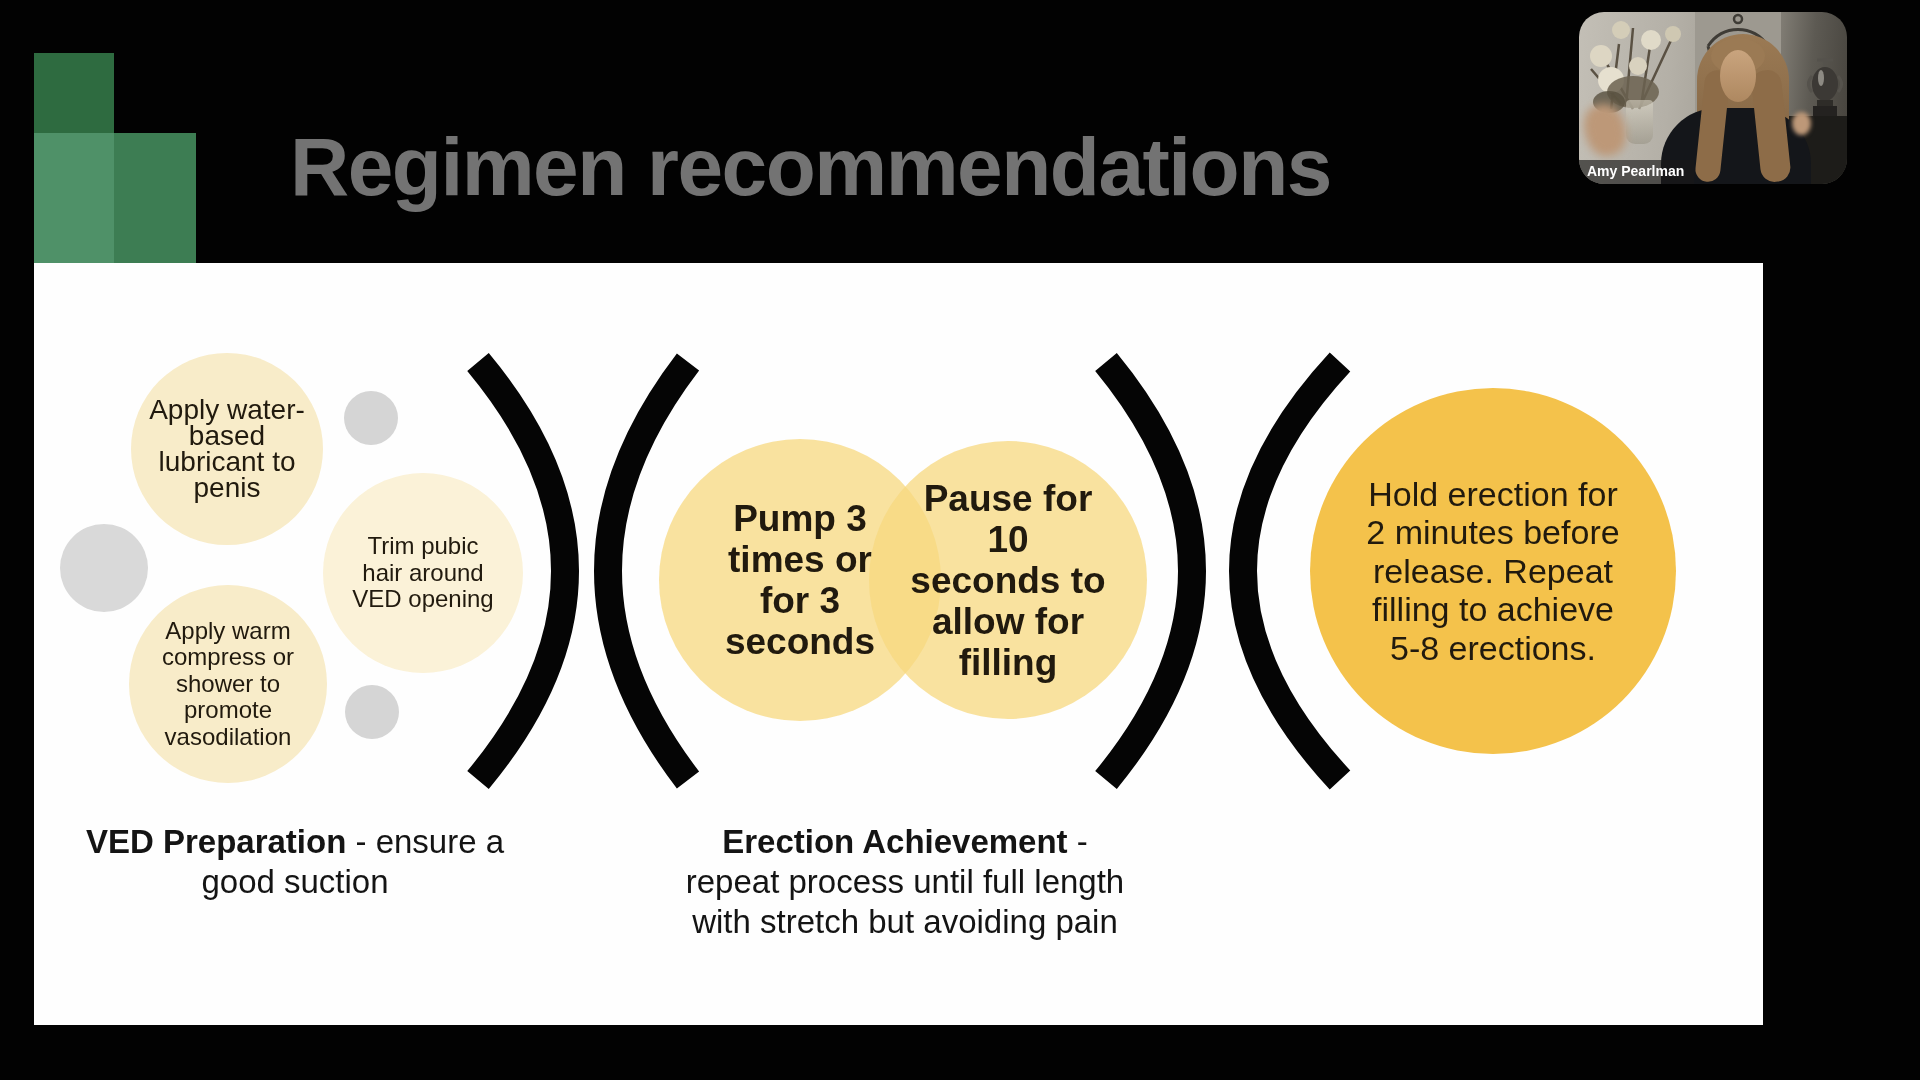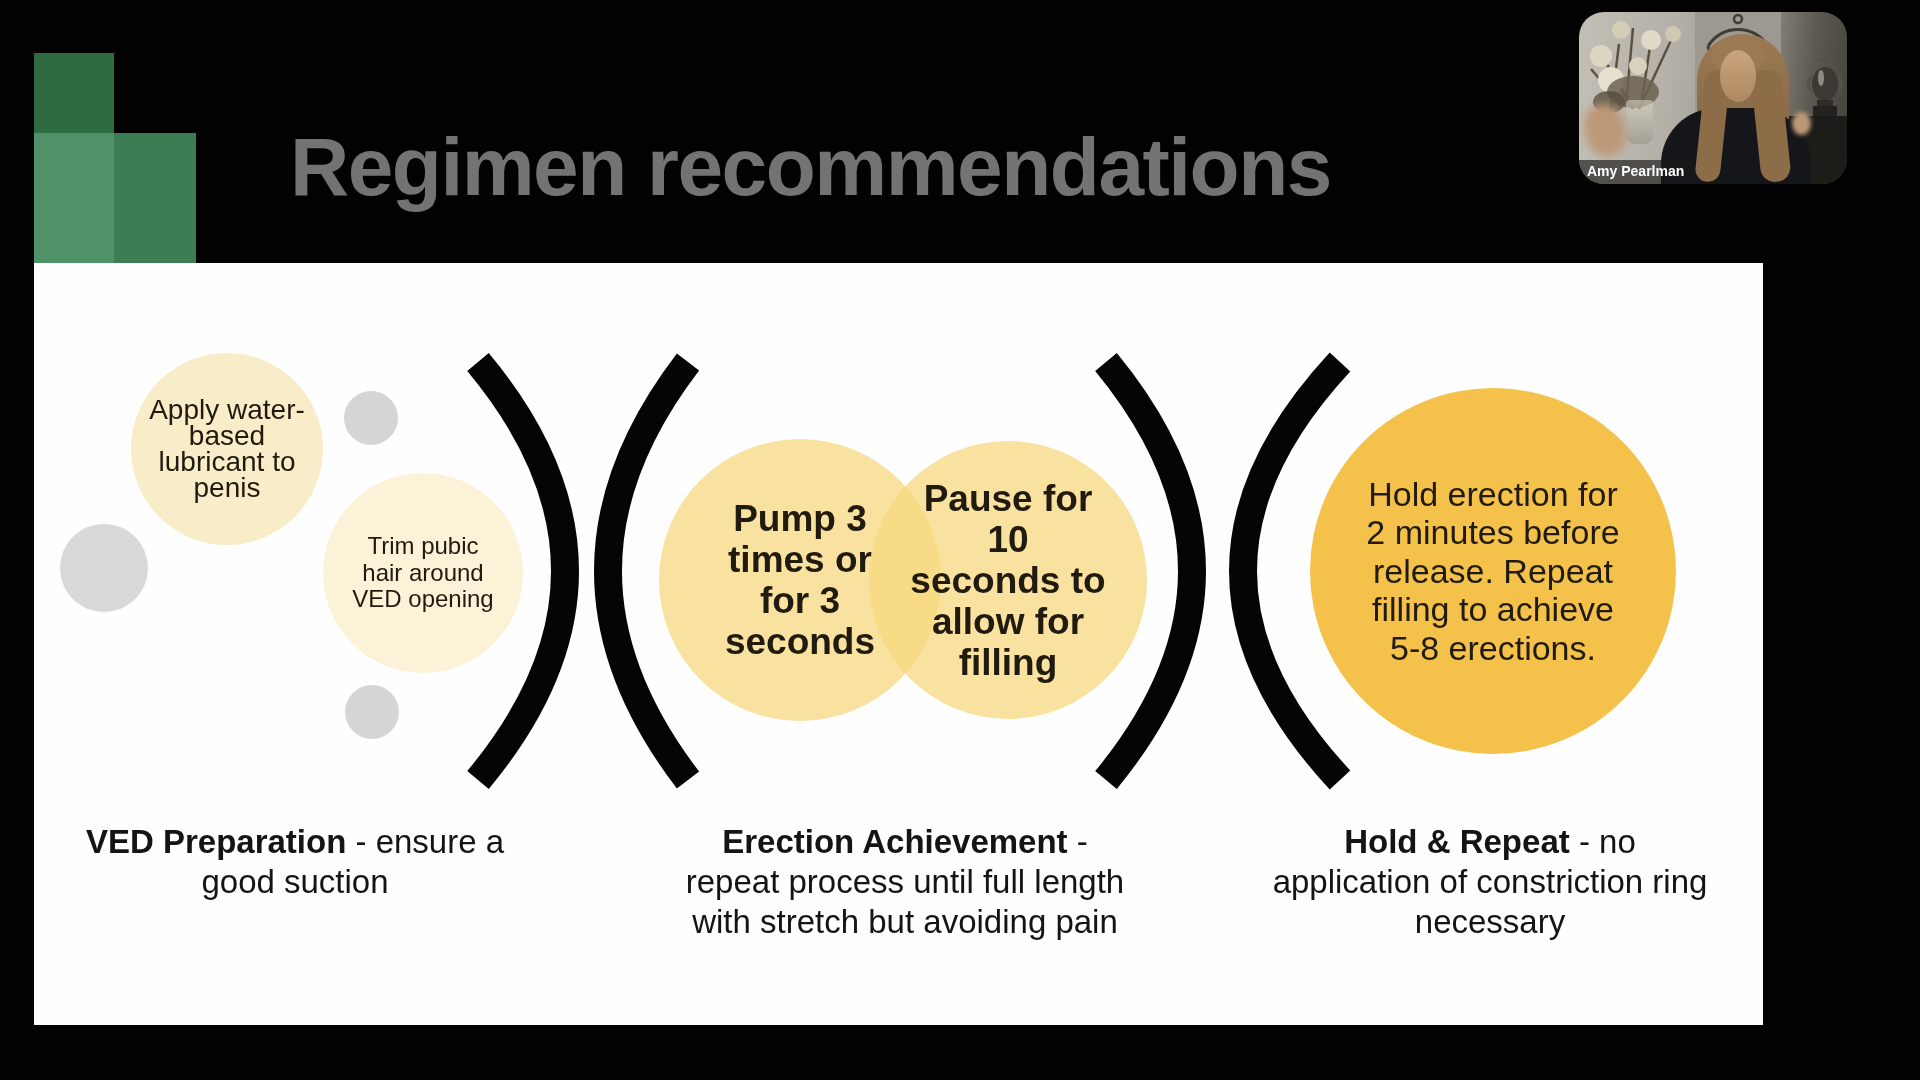--- a/index.html
+++ b/index.html
@@ -93,20 +93,27 @@
     <span>Apply water-
 based
 lubricant to
 penis</span>
   </div>
   <div class="bubble b-prep2">
     <span>Trim pubic
 hair around
 VED opening</span>
   </div>
+  <div class="bubble b-prep3">
+    <span>Apply warm
+compress or
+shower to
+promote
+vasodilation</span>
+  </div>
 
   <div class="bubble b-pump">
     <span>Pump 3
 times or
 for 3
 seconds</span>
   </div>
   <div class="bubble b-pause">
     <span>Pause for
 10
@@ -128,23 +135,20 @@
     <path d="M 688 362 Q 528 571 688 780"></path>
     <path d="M 1106 362 Q 1278 571 1106 780"></path>
     <path d="M 1340 362 Q 1146 571 1340 780"></path>
   </svg>
 
   <div class="caption cap2">
     <b>Erection Achievement</b><span> - repeat process until full length with stretch but avoiding pain</span>
   </div>
   <div class="caption cap1">
     <b>VED Preparation</b><span> - ensure a good suction</span>
-  </div>
-  <div class="caption cap3">
-    <b>Hold &amp; Repeat</b><span> - no application of constriction ring necessary</span>
   </div>
 
   <div class="cam">
     <div class="cam-panel">
       <svg width="86" height="112" viewBox="0 0 86 112">
         <circle cx="43" cy="7" r="4" fill="none" stroke="#3f3c36" stroke-width="2.5"></circle>
         <path d="M13 34 C 28 12 58 12 73 34 M13 34 C 22 62 15 88 7 110 M73 34 C 64 62 71 88 79 110" fill="none" stroke="#3f3c36" stroke-width="3"></path>
       </svg>
     </div>
     <svg class="flowers" width="120" height="125" viewBox="0 0 120 125">

